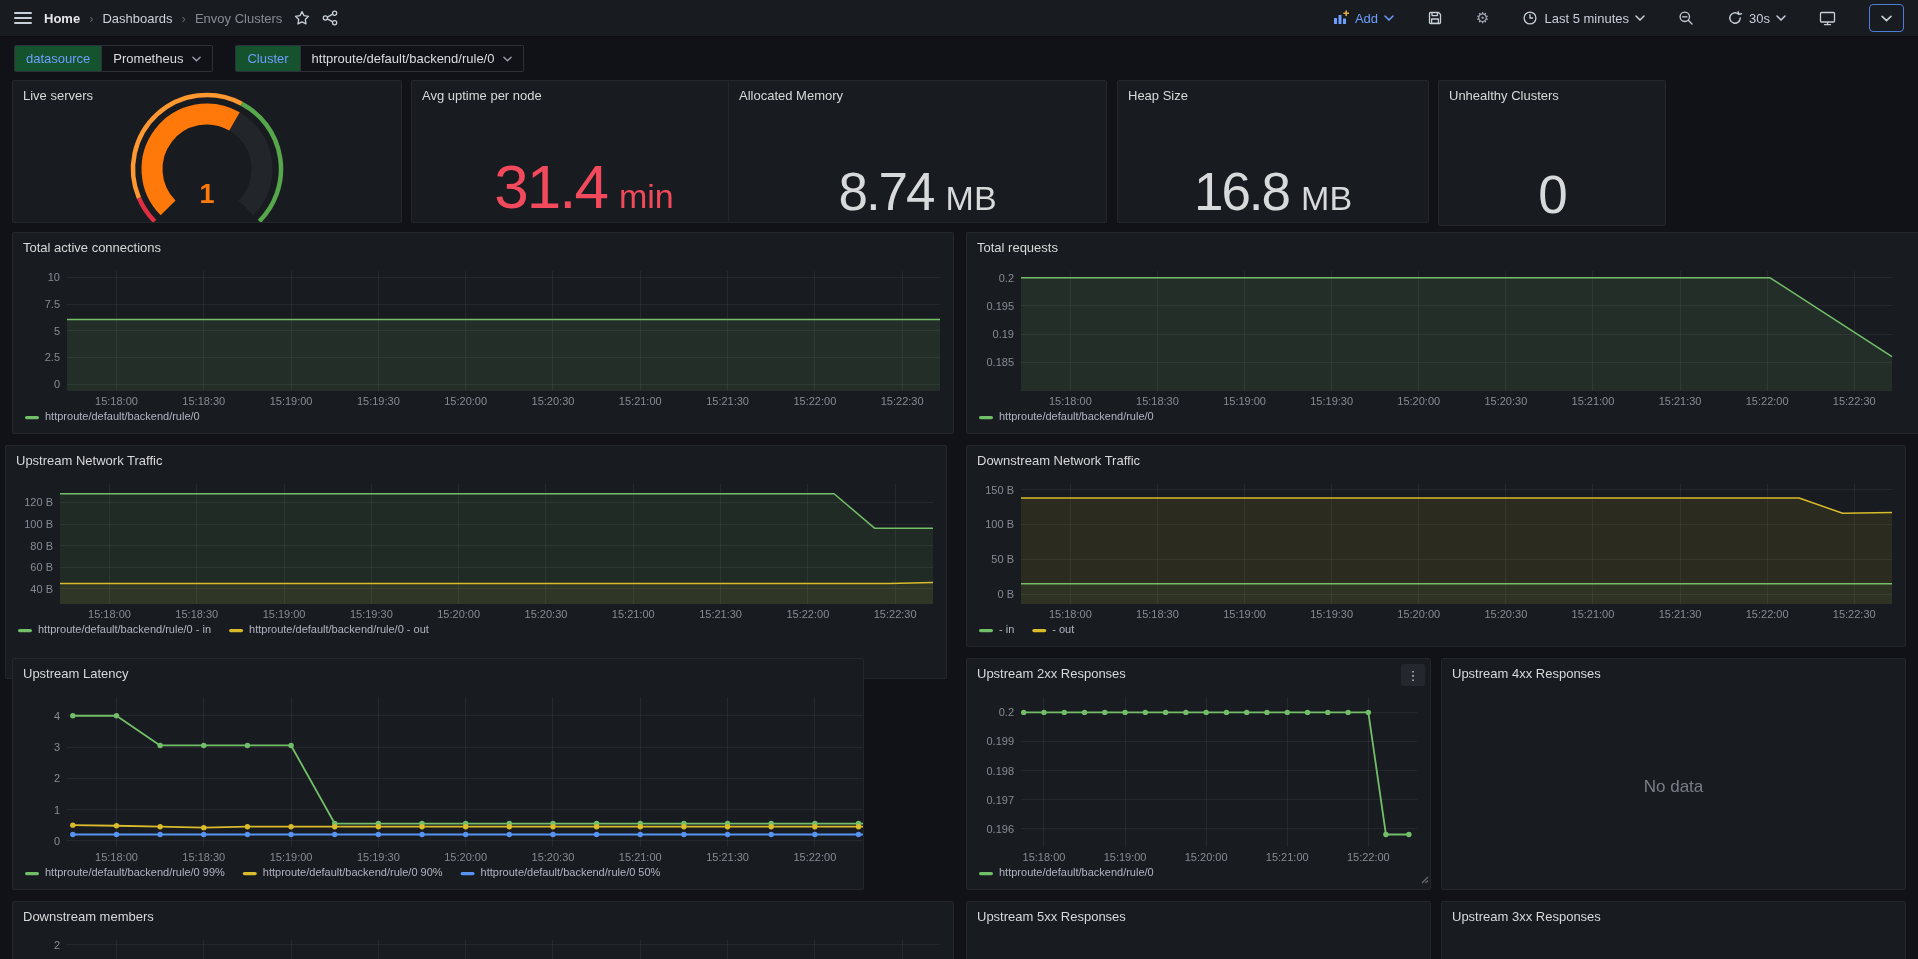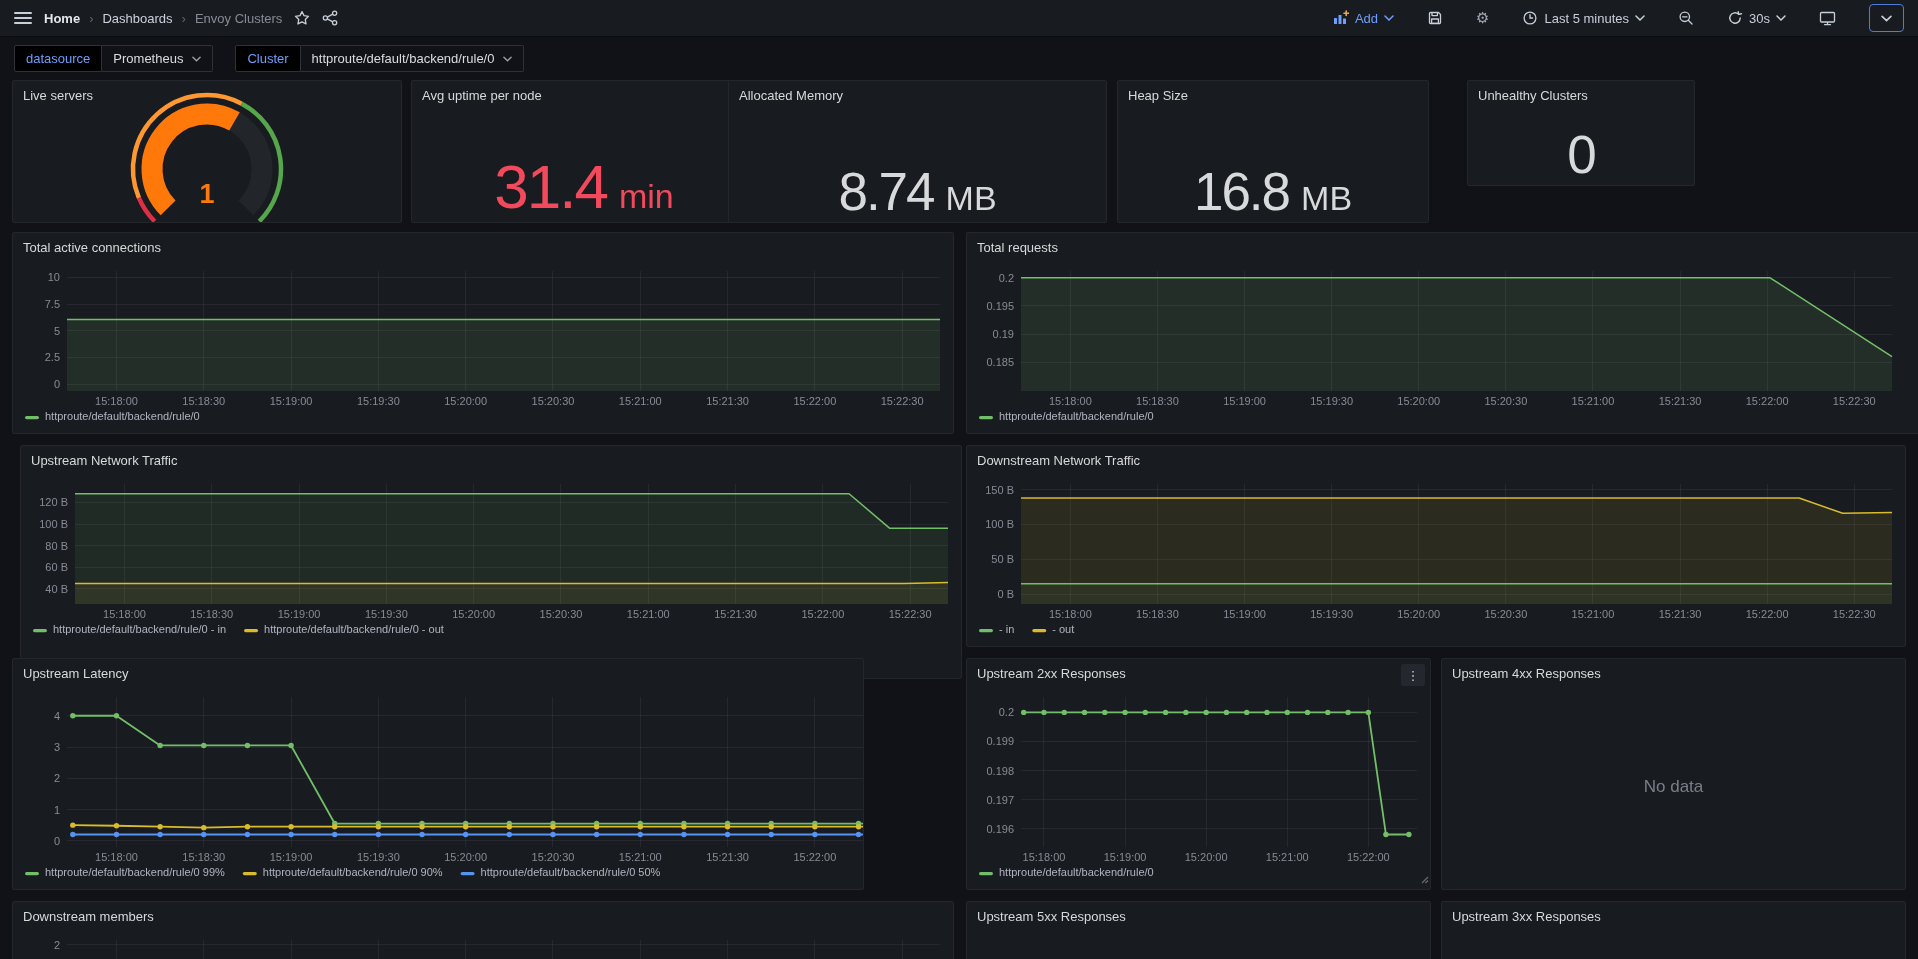--- a/index.html
+++ b/index.html
@@ -18,21 +18,21 @@
   .icon-btn{display:flex;align-items:center;justify-content:center;color:rgba(204,204,220,.78);cursor:pointer;}
   .nav-right{display:flex;align-items:center;gap:33px;font-size:13px;color:#CCCCDC;}
   .grp{display:flex;align-items:center;gap:6px;cursor:pointer;}
   .add-group{color:#6E9FFF;font-weight:500;}
   .collapse-btn{width:33px;height:26px;border:1px solid #4C7DD9;border-radius:4px;
     display:flex;align-items:center;justify-content:center;color:rgba(204,204,220,.85);cursor:pointer;}
   .gear-glyph{font-family:"DejaVu Sans",sans-serif;font-size:15px;line-height:1;}
   
   .varbar{position:absolute;top:45px;left:14px;display:flex;gap:22px;z-index:4;}
   .var-group{display:flex;}
-  .var-label{height:25px;padding:0 11px;display:flex;align-items:center;background:#000000;
+  .var-label{height:25px;padding:0 11px;display:flex;align-items:center;background:#14532d;
     border:1px solid #2E3138;border-radius:2px 0 0 2px;color:#6E9FFF;font-size:13px;font-weight:500;}
   .var-value{height:25px;padding:0 11px;display:flex;align-items:center;gap:9px;background:#111217;
     border:1px solid #2E3138;border-left:none;border-radius:0 2px 2px 0;color:#DADBE0;font-size:13px;cursor:pointer;}
   
   .panel{position:absolute;background:#181B1F;border:1px solid #23262B;border-radius:2px;
     box-sizing:border-box;overflow:hidden;}
   .panel-title{margin:0;font-size:13px;font-weight:500;color:#D8D9DA;padding:7px 10px 0 10px;
     height:21px;line-height:16px;white-space:nowrap;overflow:hidden;cursor:pointer;}
   .chart-box{position:absolute;left:8px;right:8px;top:30px;bottom:2px;}
   svg text{font-family:"Liberation Sans",sans-serif;}
@@ -208,21 +208,21 @@
   </section>
   <section class="panel" style="left:1117px;top:80px;width:312px;height:143px;">
     <h2 class="panel-title">Heap Size</h2>
     <div class="stat-body">
         <div class="stat-value" style="color: rgb(216, 217, 218);">
           <span class="v-num">16.8</span>
           <span class="v-unit">MB</span>
         </div>
       </div>
   </section>
-  <section class="panel" style="left:1438px;top:80px;width:228px;height:106px;margin-left:29px;">
+  <section class="panel" style="left:1438px;top:80px;width:228px;height:146px;">
     <h2 class="panel-title">Unhealthy Clusters</h2>
     <div class="stat-body">
         <div class="stat-value" style="color: rgb(216, 217, 218);">
           <span class="v-num">0</span>
         </div>
       </div>
   </section>
 
   <section class="panel" style="left:12px;top:232px;width:942px;height:202px;">
     <h2 class="panel-title">Total active connections</h2>
@@ -298,21 +298,21 @@
           <text x="39" y="103.26760563380283" text-anchor="end" fill="rgba(204,204,220,0.62)" font-size="11">0.185</text>
           <path d="M46 128 L46 14.760563380281575 L795.06 14.760563380281575 L917 93.63380281690142 L917 128 Z" fill="#73BF69" fill-opacity="0.12" stroke="none"></path>
           <path d="M46 14.760563380281575 L795.06 14.760563380281575 L917 93.63380281690142" fill="none" stroke="#73BF69" stroke-width="1.5" stroke-linejoin="round"></path>
           <g>
             <rect x="4" y="153" width="14" height="3.2" rx="1.6" fill="#73BF69"></rect>
             <text x="24" y="157" fill="rgba(204,204,220,0.85)" font-size="11">httproute/default/backend/rule/0</text>
           </g>
         </svg></div>
   </section>
 
-  <section class="panel" style="left:20px;top:445px;width:942px;height:234px;">
+  <section class="panel" style="left:5px;top:445px;width:942px;height:234px;">
     <h2 class="panel-title">Upstream Network Traffic</h2>
     <div class="chart-box"><svg width="924" height="168">
           <line x1="95.47" y1="8" x2="95.47" y2="128" stroke="rgba(204,204,220,0.08)" shape-rendering="crispEdges"></line>
           <text x="95.47" y="142" text-anchor="middle" fill="rgba(204,204,220,0.62)" font-size="11">15:18:00</text>
           <line x1="182.77" y1="8" x2="182.77" y2="128" stroke="rgba(204,204,220,0.08)" shape-rendering="crispEdges"></line>
           <text x="182.77" y="142" text-anchor="middle" fill="rgba(204,204,220,0.62)" font-size="11">15:18:30</text>
           <line x1="270.07" y1="8" x2="270.07" y2="128" stroke="rgba(204,204,220,0.08)" shape-rendering="crispEdges"></line>
           <text x="270.07" y="142" text-anchor="middle" fill="rgba(204,204,220,0.62)" font-size="11">15:19:00</text>
           <line x1="357.37" y1="8" x2="357.37" y2="128" stroke="rgba(204,204,220,0.08)" shape-rendering="crispEdges"></line>
           <text x="357.37" y="142" text-anchor="middle" fill="rgba(204,204,220,0.62)" font-size="11">15:19:30</text>

